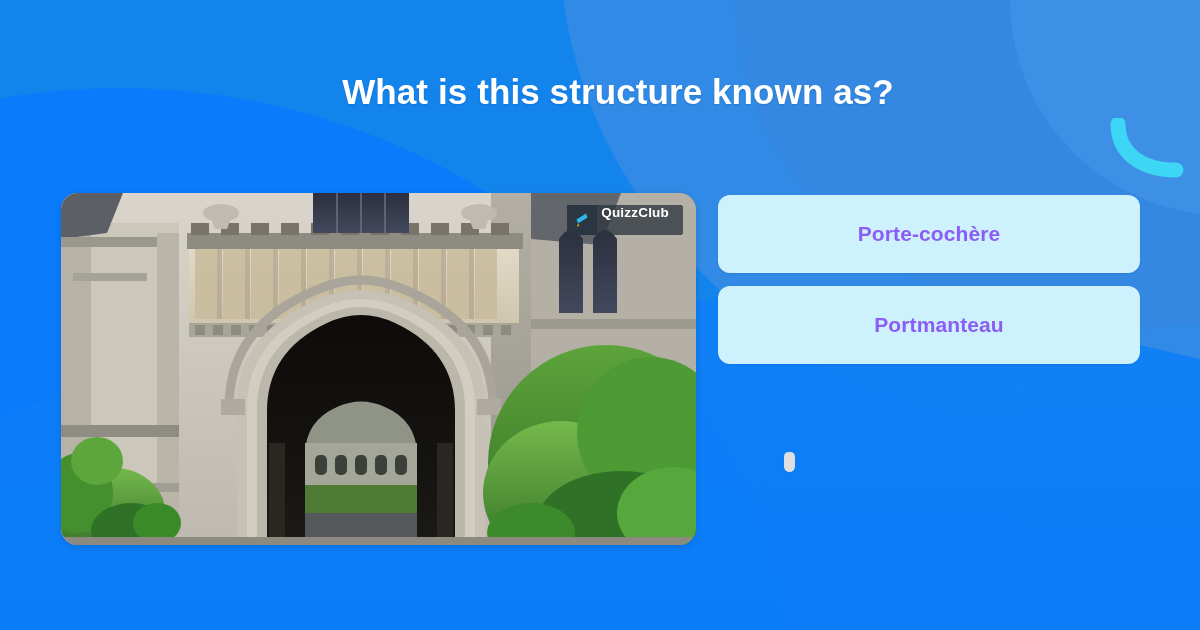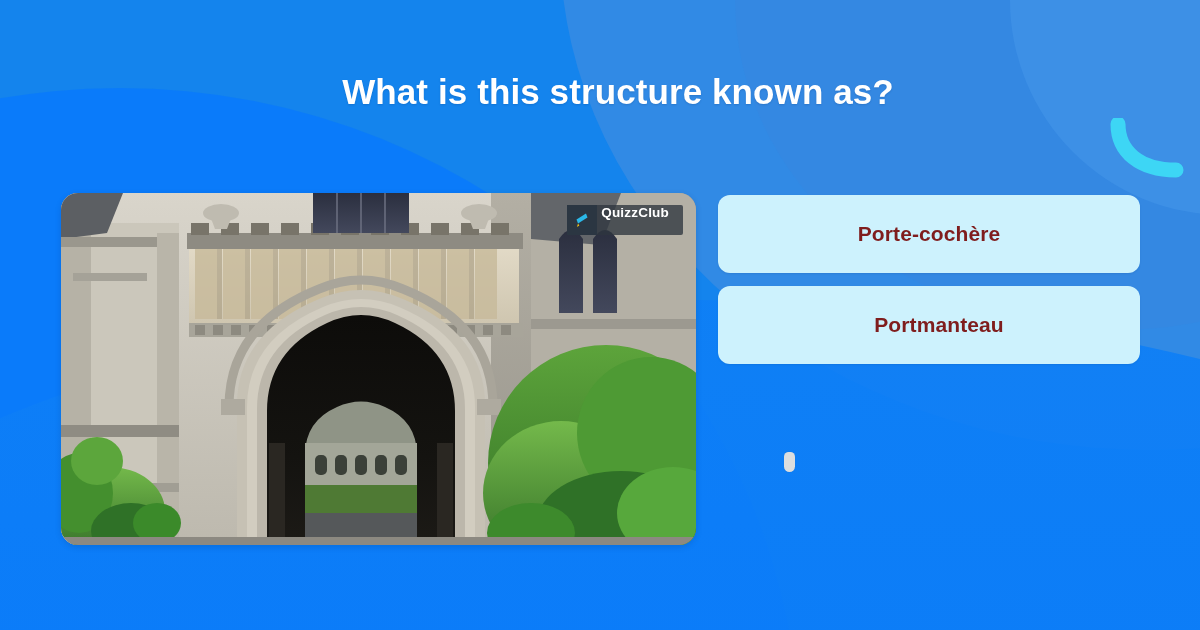--- a/index.html
+++ b/index.html
@@ -129,21 +129,21 @@
     background:#CDF2FD;
     border-radius:12px;
     display:flex;
     align-items:center;
     justify-content:center;
     margin-bottom:13px;
     box-shadow:0 1px 2px rgba(0,40,90,.10);
   }
   .answer:last-child { margin-bottom:4px;padding-left:20px; }
   .answer-label {
-    color:#7f1d1d;
+    color:#8b5cf6;
     font-size:21px;
     font-weight:bold;
     letter-spacing:.1px;
   }
 
   
   .artifact {
     position:absolute;
     left:784px; top:452px;
     width:11px; height:20px;

